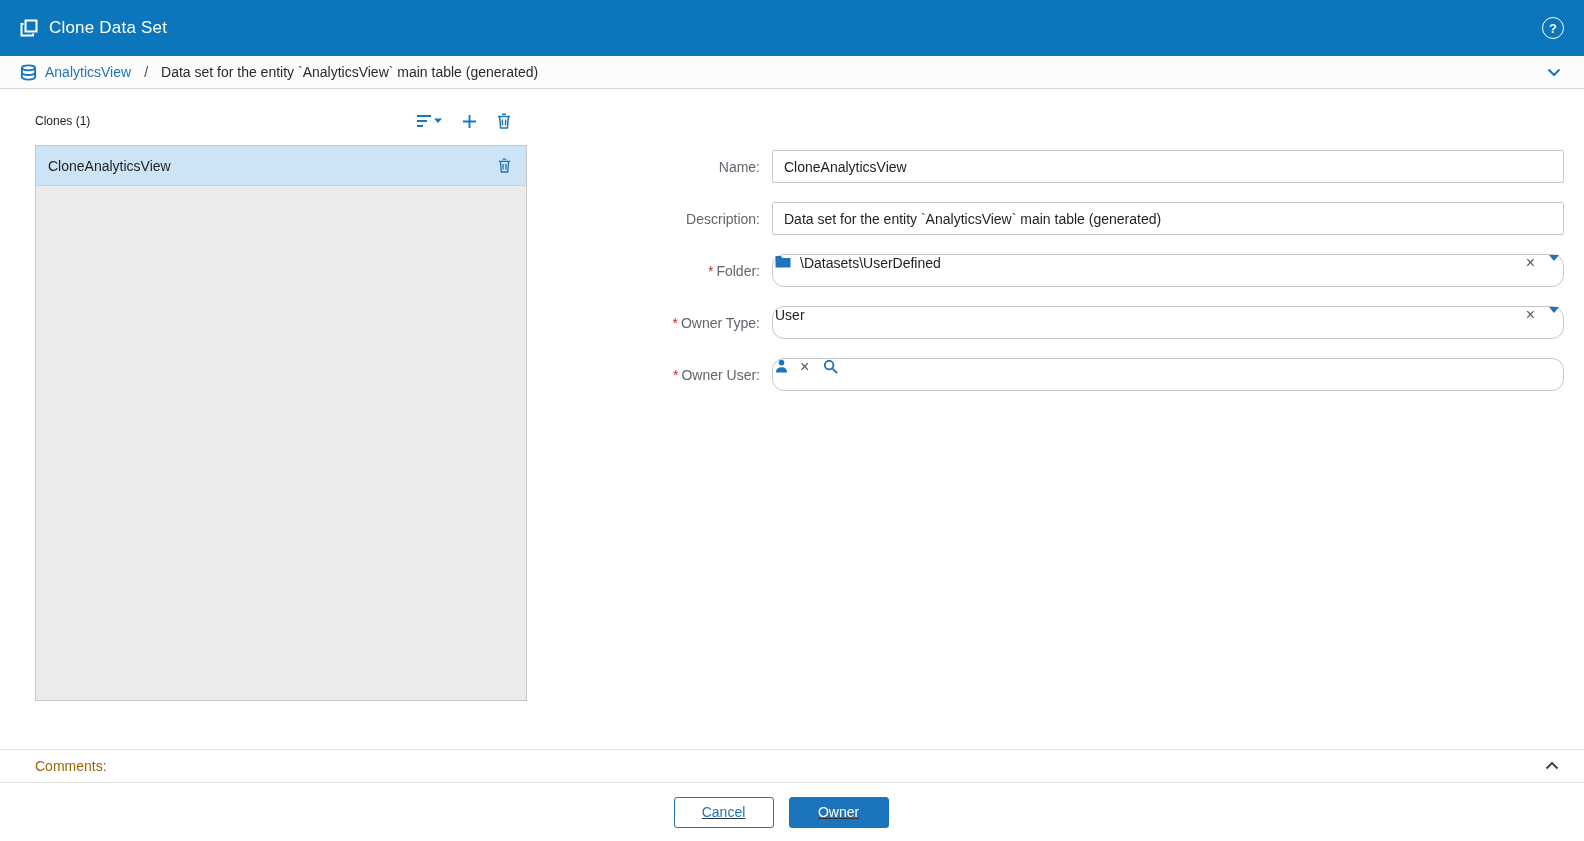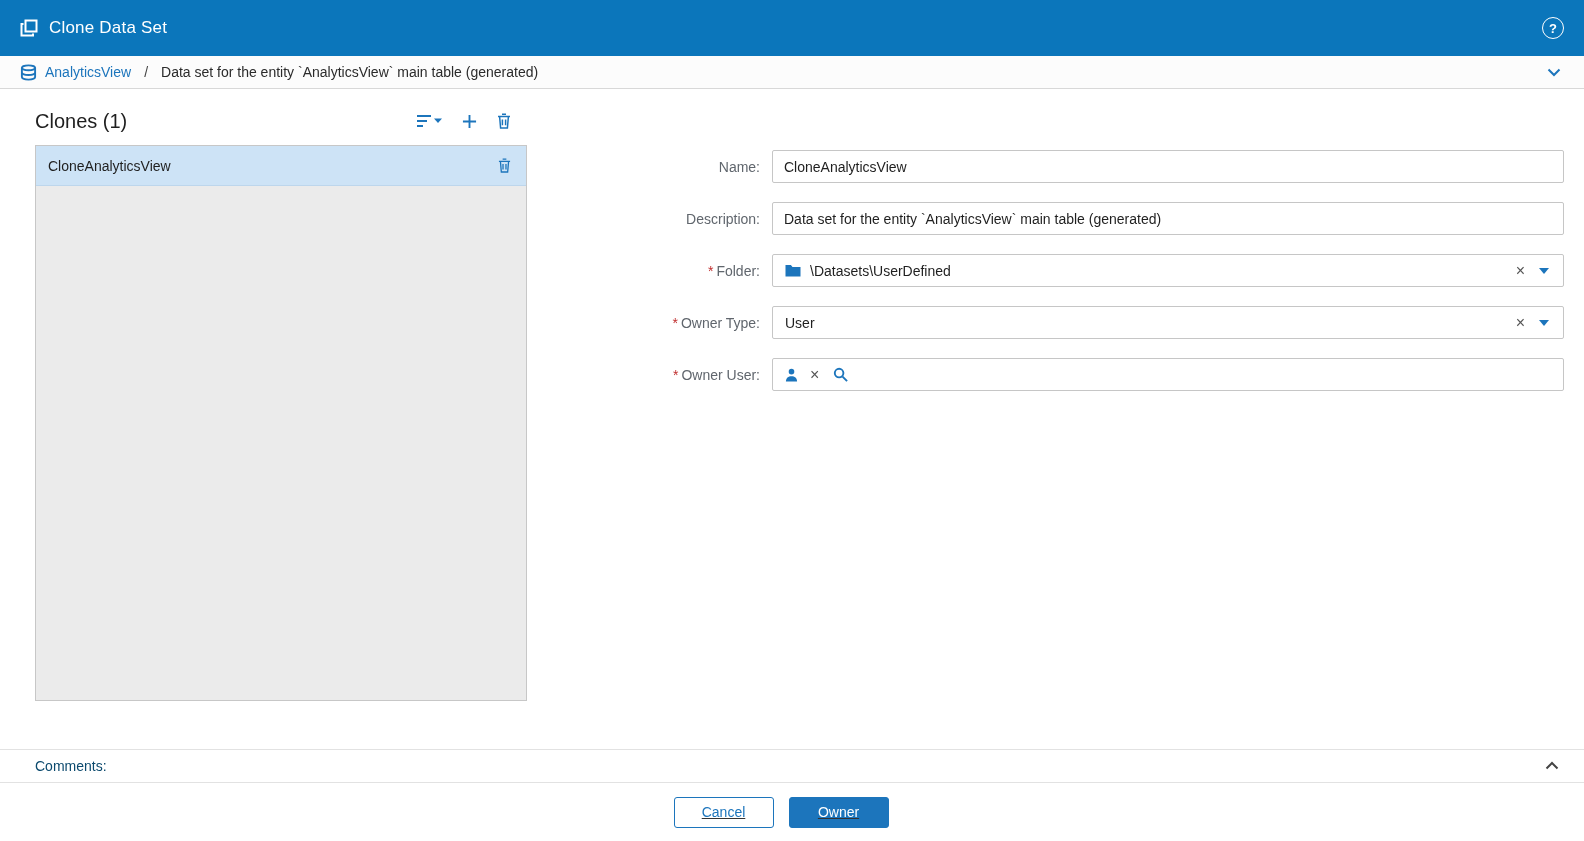--- a/index.html
+++ b/index.html
@@ -59,21 +59,21 @@
 
   .left-panel {
     width: 492px;
     margin-left: 35px;
     margin-bottom: 48px;
     flex: 0 0 auto;
     display: flex;
     flex-direction: column;
   }
   .left-head { display: flex; align-items: center; height: 36px; margin-bottom: 6px; }
-  .panel-title { font-size: 20px; color: #1f1f1f; }
+  .panel-title { font-size: 12px; color: #1f1f1f; }
   .toolbar { margin-left: auto; display: flex; align-items: center; gap: 20px; padding-right: 16px; }
   .tool-btn { background: none; border: none; cursor: pointer; display: flex; align-items: center; padding: 0; color: var(--accent, #1C75BC); }
 
   .clone-list { flex: 1; border: 1px solid #c7c7c7; background: #ebebeb; overflow: auto; }
   .list-item {
     height: 40px;
     display: flex; align-items: center;
     padding: 0 12px;
     font-size: 14px; color: #1f1f1f;
     cursor: pointer;
@@ -93,34 +93,34 @@
   .input {
     flex: 1;
     height: 33px;
     border: 1px solid #c6c6c6;
     border-radius: 2px;
     background: #fff;
     font-size: 14px;
     color: #1f1f1f;
   }
   input.input { padding: 0 11px; font-family: "Liberation Sans", sans-serif; outline: none; }
-  .combo { display: flex; align-items: center; padding: 0 12px; gap: 9px; cursor: pointer; }
+  .combo { display: flex; align-items: flex-start; padding: 0 2px; gap: 9px; cursor: pointer; border-radius: 12px; }
   .combo .val { flex: 1; white-space: nowrap; overflow: hidden; }
   .clear-btn { background: none; border: none; cursor: pointer; color: #555; font-size: 16px; line-height: 1; padding: 0 3px; font-family: "Liberation Sans", sans-serif; }
   .combo-btn { background: none; border: none; cursor: pointer; display: flex; align-items: center; color: var(--accent, #1C75BC); padding: 0 2px; }
   .lead-icon { display: flex; align-items: center; }
 
   
   .comments-bar {
     height: 34px; flex: 0 0 auto;
     border-top: 1px solid #e2e2e2;
     border-bottom: 1px solid #e2e2e2;
     display: flex; align-items: center;
     padding: 0 24px 0 35px;
-    font-size: 14px; color: #0c4a6e;
+    font-size: 14px; color: #a16207;
   }
   .collapse-btn { margin-left: auto; background: none; border: none; cursor: pointer; display: flex; color: #444; }
 
   
   .footer {
     height: 58px; flex: 0 0 auto;
     display: flex; align-items: center; justify-content: center;
     gap: 15px; padding-right: 22px; text-decoration: underline;
   }
   .btn {

